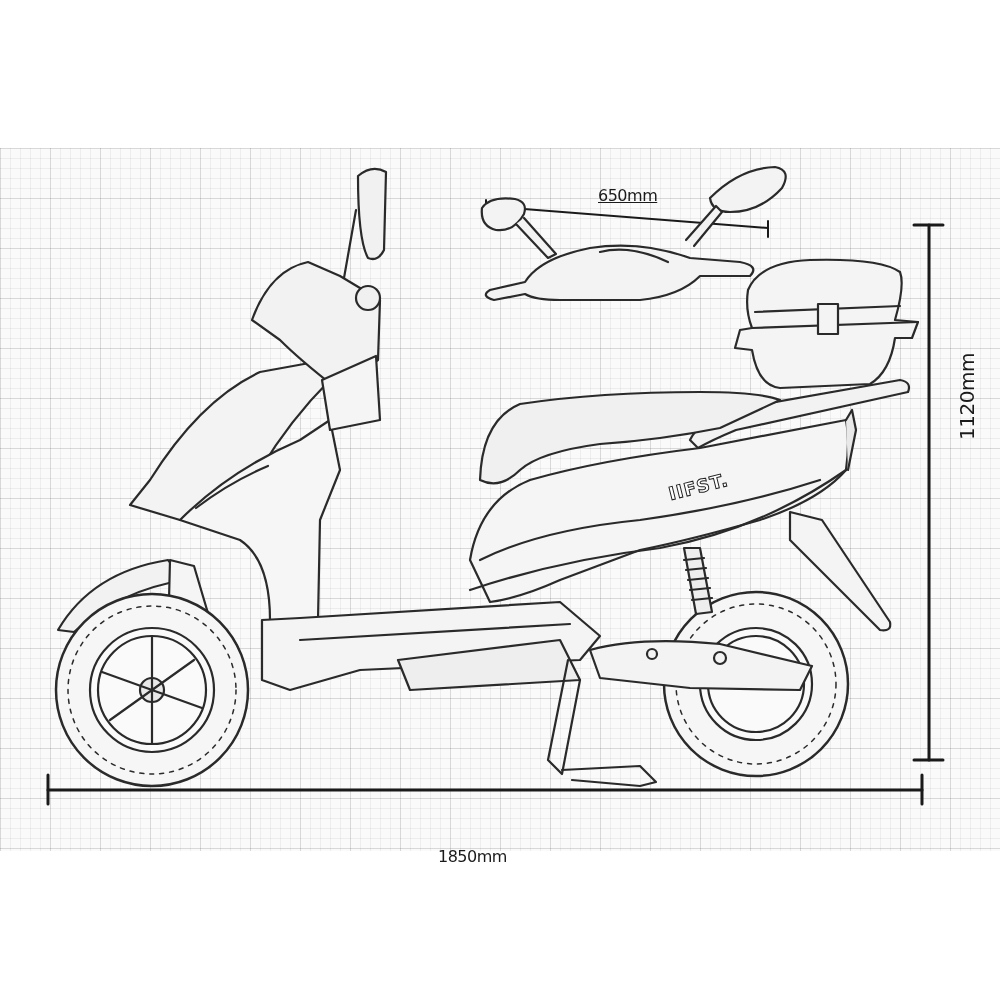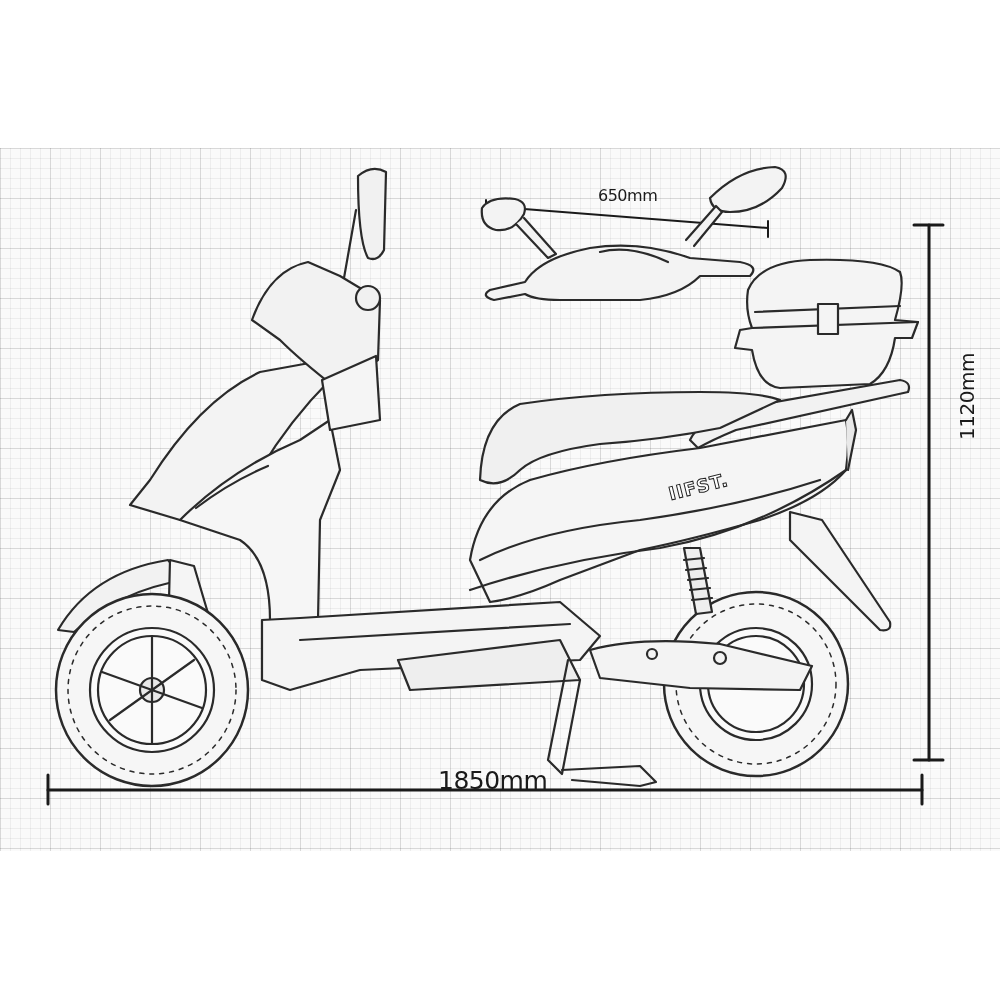--- a/index.html
+++ b/index.html
@@ -9,23 +9,23 @@
     background-color: #fafafa;
     background-image:
       linear-gradient(to right, rgba(0,0,0,0.09) 1px, transparent 1px),
       linear-gradient(to bottom, rgba(0,0,0,0.09) 1px, transparent 1px),
       linear-gradient(to right, rgba(0,0,0,0.05) 1px, transparent 1px),
       linear-gradient(to bottom, rgba(0,0,0,0.05) 1px, transparent 1px);
     background-size: 50px 50px, 50px 50px, 10px 10px, 10px 10px;
   }
   svg.art { position: absolute; left: 0; top: 0; }
   .dim-label { position: absolute; color: #1a1a1a; font-size: 19px; letter-spacing: -0.5px; }
-  .label-width { left: 438px; top: 766px; font-size: 25px; }
+  .label-width { left: 438px; top: 847px; font-size: 16px; }
   .label-height { left: 955px; top: 440px; transform: rotate(-90deg); transform-origin: left top; font-size: 20px; }
-  .label-hbar { left: 598px; top: 186px; font-size: 16px; }
+  .label-hbar { left: 598px; top: 186px; font-size: 16px; text-decoration: underline; }
   .brand { position: absolute; left: 668px; top: 476px; font-weight: bold; font-size: 18px; color: #fff;
     -webkit-text-stroke: 1px #222; transform: rotate(-14deg); letter-spacing: 1px; }
 </style>
 </head>
 <body>
 
 <div class="grid"></div>
 
 <svg class="art" width="1000" height="1000" viewBox="0 0 1000 1000" fill="none" stroke="#2a2a2a" stroke-width="2.2" stroke-linejoin="round" stroke-linecap="round">
 

